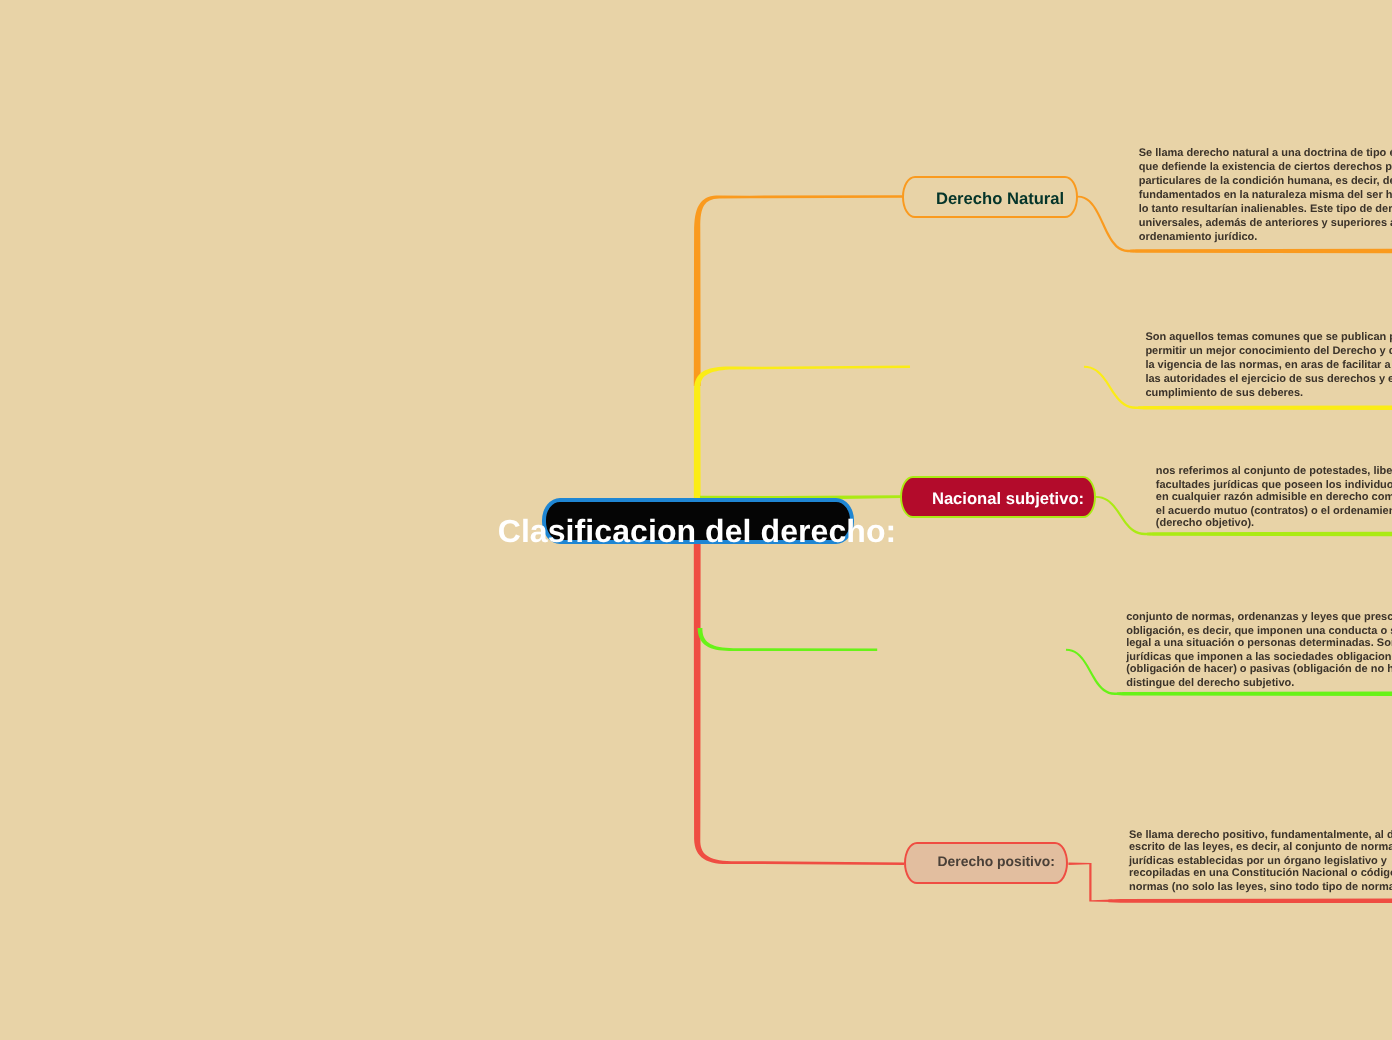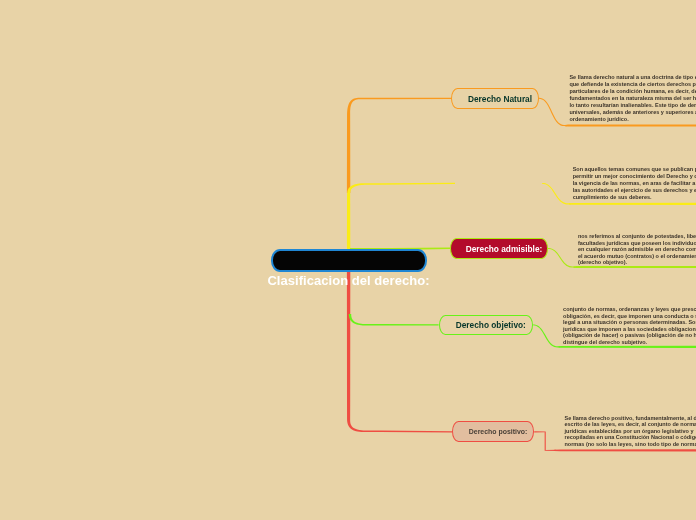--- a/index.html
+++ b/index.html
@@ -4,21 +4,21 @@
 <title>Clasificacion del derecho</title>
 <style>
   html,body{margin:0;padding:0;}
   body{width:696px;height:520px;overflow:hidden;background:#e8d3a7;
        font-family:"Liberation Sans",sans-serif;-webkit-font-smoothing:antialiased;}
   #stage{position:relative;width:696px;height:520px;overflow:hidden;background:#e8d3a7;}
   svg#links{position:absolute;left:0;top:0;width:696px;height:520px;}
   .node{position:absolute;box-sizing:border-box;display:flex;align-items:center;justify-content:center;}
   .node .lbl{font-weight:bold;white-space:nowrap;line-height:1;position:relative;}
   .rootnode{border-radius:9px / 50%;}
-  .rootnode .lbl{font-size:13px;letter-spacing:0.04px;position:relative;top:20px;}
+  .rootnode .lbl{font-size:16px;letter-spacing:0.04px;position:relative;top:7px;}
   .bnode{border-radius:6.5px / 50%;padding-left:10px;}
   .bnode .lbl{font-size:8.3px;position:relative;top:0.6px;}
   .desc{position:absolute;font-weight:bold;font-size:5.5px;line-height:7.1px;
         color:#3b332a;white-space:nowrap;}
   .desc div{height:auto;}
 </style>
 </head>
 <body>
 
 <div id="stage">
@@ -56,31 +56,28 @@
       <div>ordenamiento jurídico.</div>
     </div>
     <div class="desc" style="left: 572.7px; top: 165.7px; line-height: 7.1px;">
       <div>Son aquellos temas comunes que se publican para</div>
       <div>permitir un mejor conocimiento del Derecho y de</div>
       <div>la vigencia de las normas, en aras de facilitar a</div>
       <div>las autoridades el ejercicio de sus derechos y el</div>
       <div>cumplimiento de sus deberes.</div>
     </div>
     <div class="node bnode" style="left: 450px; top: 237.9px; width: 98px; height: 21.1px; background: rgb(179, 11, 43); border: 1.6px solid rgb(171, 234, 20); color: rgb(255, 255, 255);">
-      <span class="lbl">Derecho admisible:</span>
+      <span class="lbl">Nacional subjetivo:</span>
     </div>
     <div class="desc" style="left: 577.9px; top: 233px; line-height: 6.5px;">
       <div>nos referimos al conjunto de potestades, libertades y</div>
       <div>facultades jurídicas que poseen los individuos, basadas</div>
       <div>en cualquier razón admisible en derecho como puede ser</div>
       <div>el acuerdo mutuo (contratos) o el ordenamiento jurídico</div>
       <div>(derecho objetivo).</div>
-    </div>
-    <div class="node bnode" style="left: 438.6px; top: 314.6px; width: 94.4px; height: 20.5px; background: transparent; border: 1.6px solid rgb(104, 242, 24); color: rgb(5, 53, 42);">
-      <span class="lbl">Derecho objetivo:</span>
     </div>
     <div class="desc" style="left: 563.1px; top: 306px; line-height: 6.6px;">
       <div>conjunto de normas, ordenanzas y leyes que prescriben una</div>
       <div>obligación, es decir, que imponen una conducta o situación</div>
       <div>legal a una situación o personas determinadas. Son normas</div>
       <div>jurídicas que imponen a las sociedades obligaciones activas</div>
       <div>(obligación de hacer) o pasivas (obligación de no hacer). Se</div>
       <div>distingue del derecho subjetivo.</div>
     </div>
     <div class="node bnode" style="left: 452px; top: 421.4px; width: 82.2px; height: 20.9px; background: rgb(226, 190, 159); border: 1.6px solid rgb(239, 77, 66); color: rgb(74, 64, 56);">

